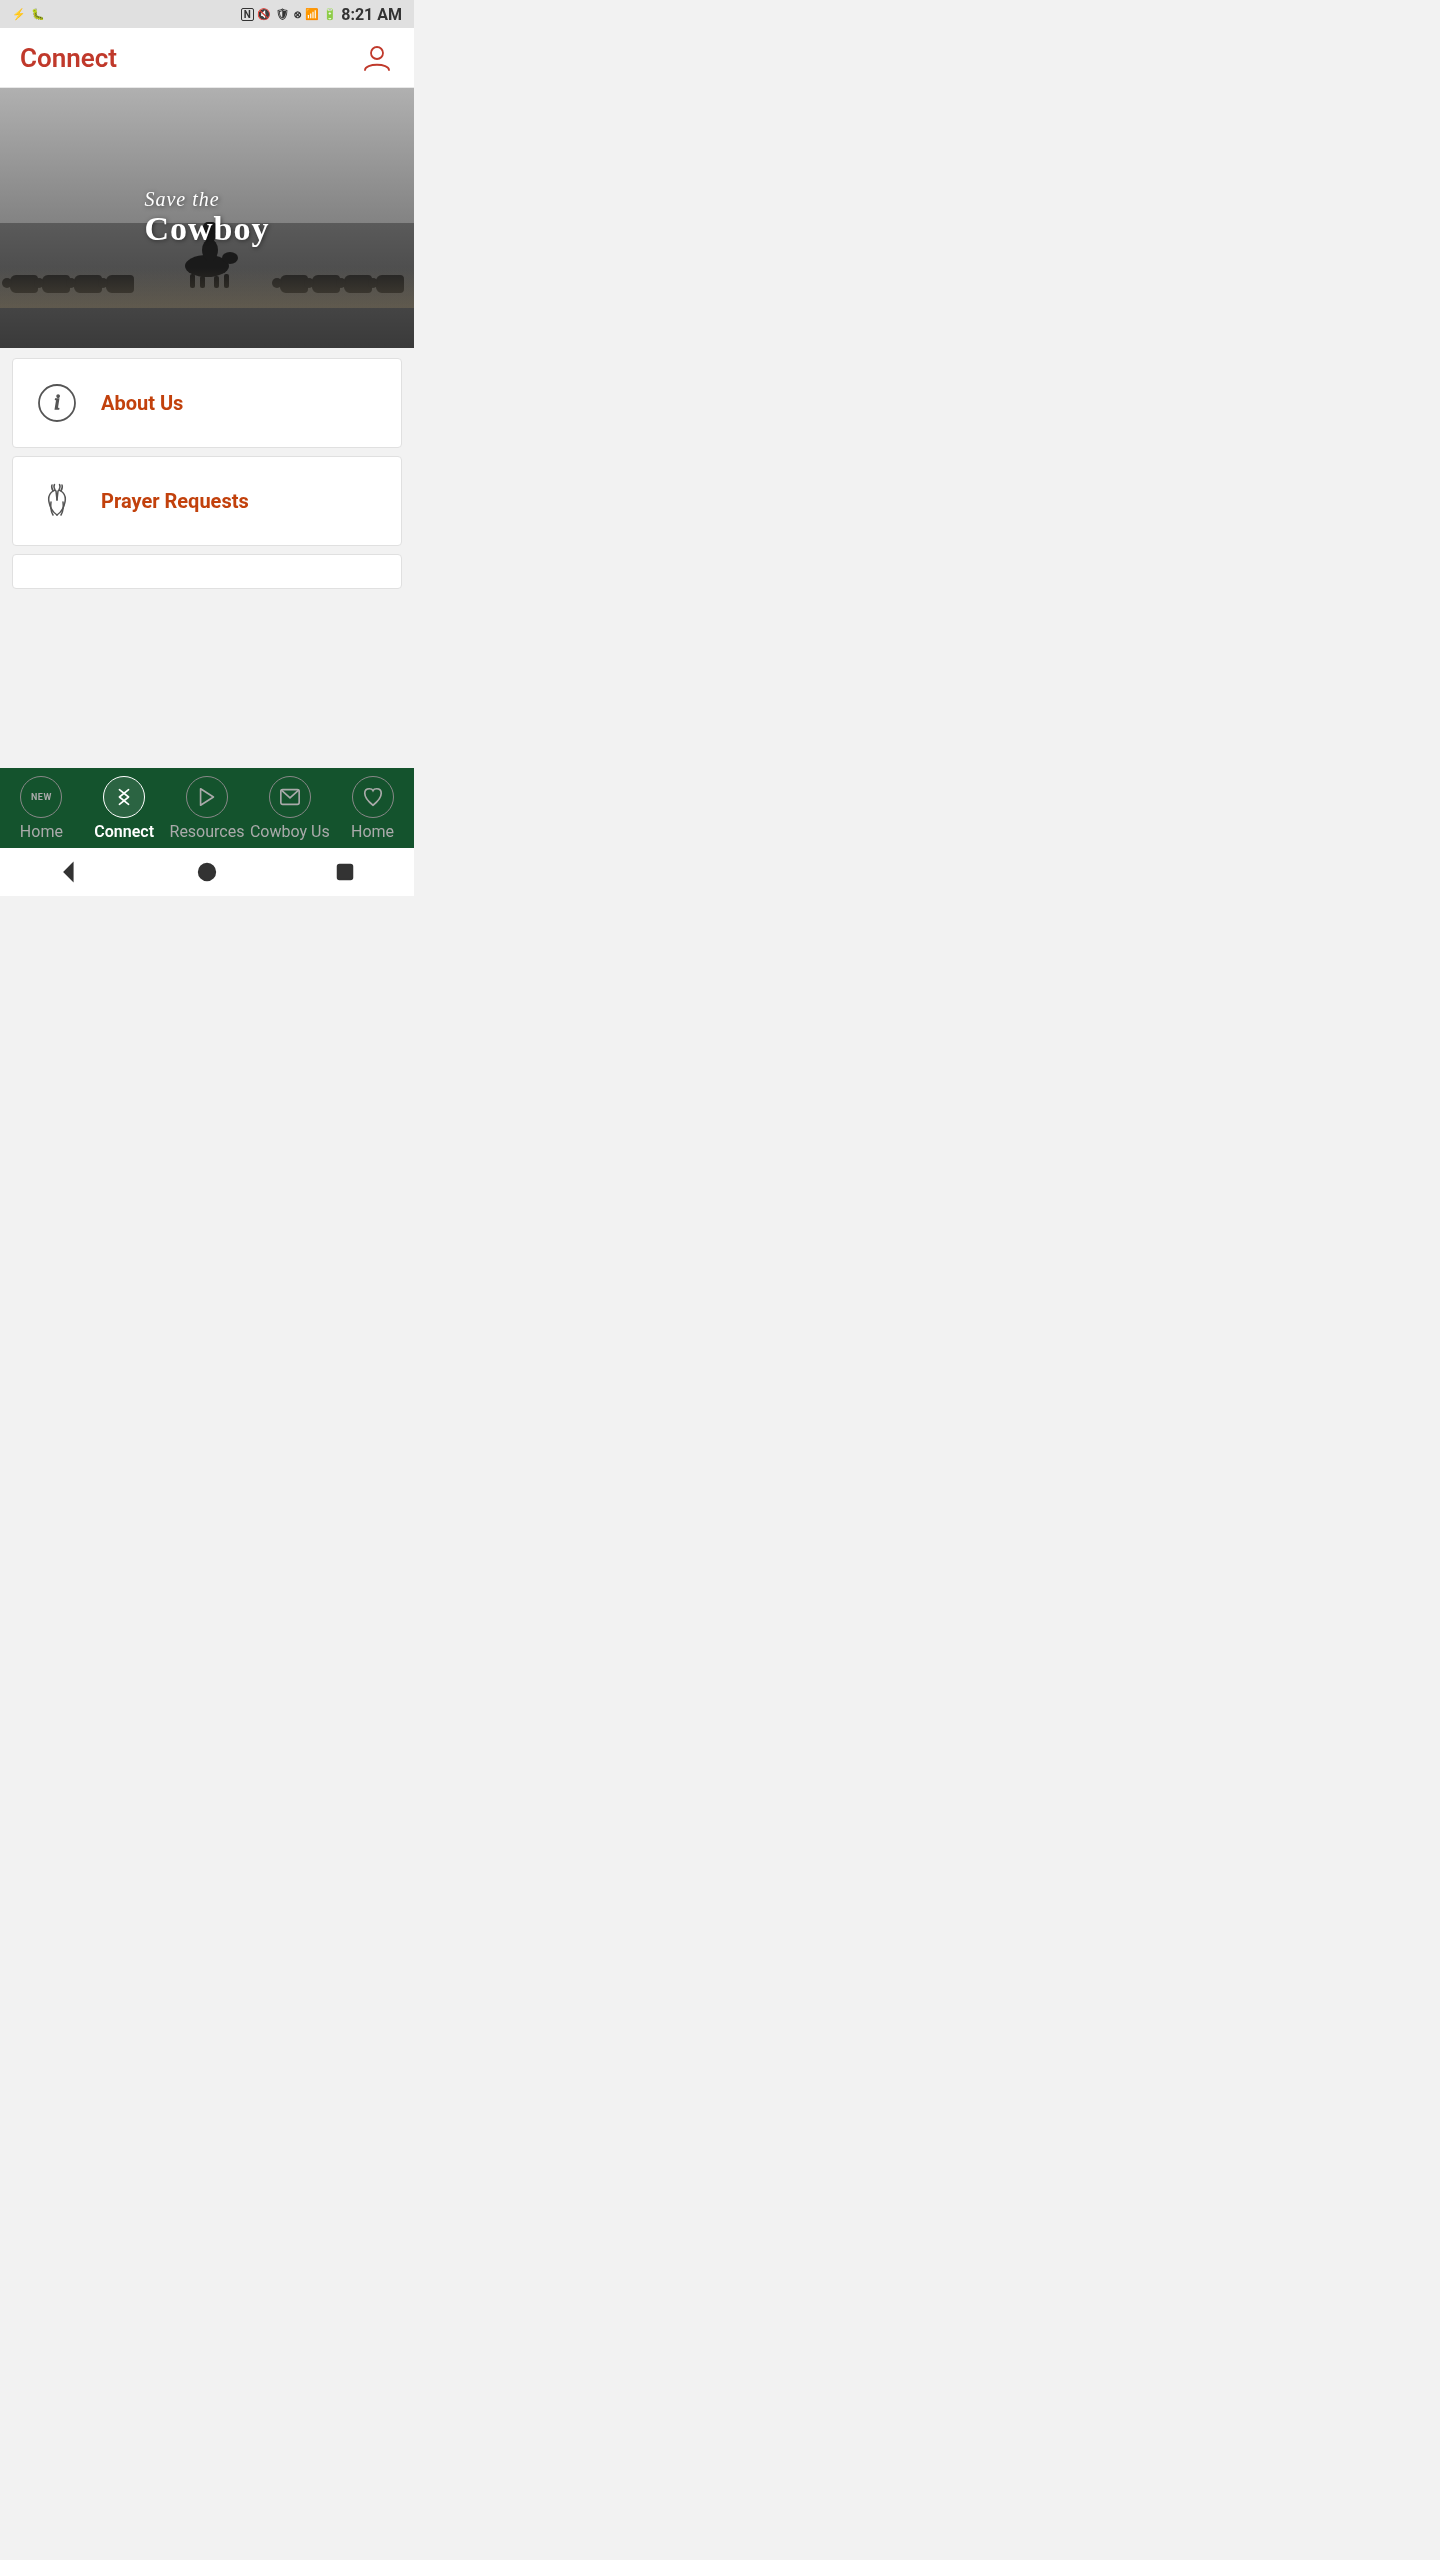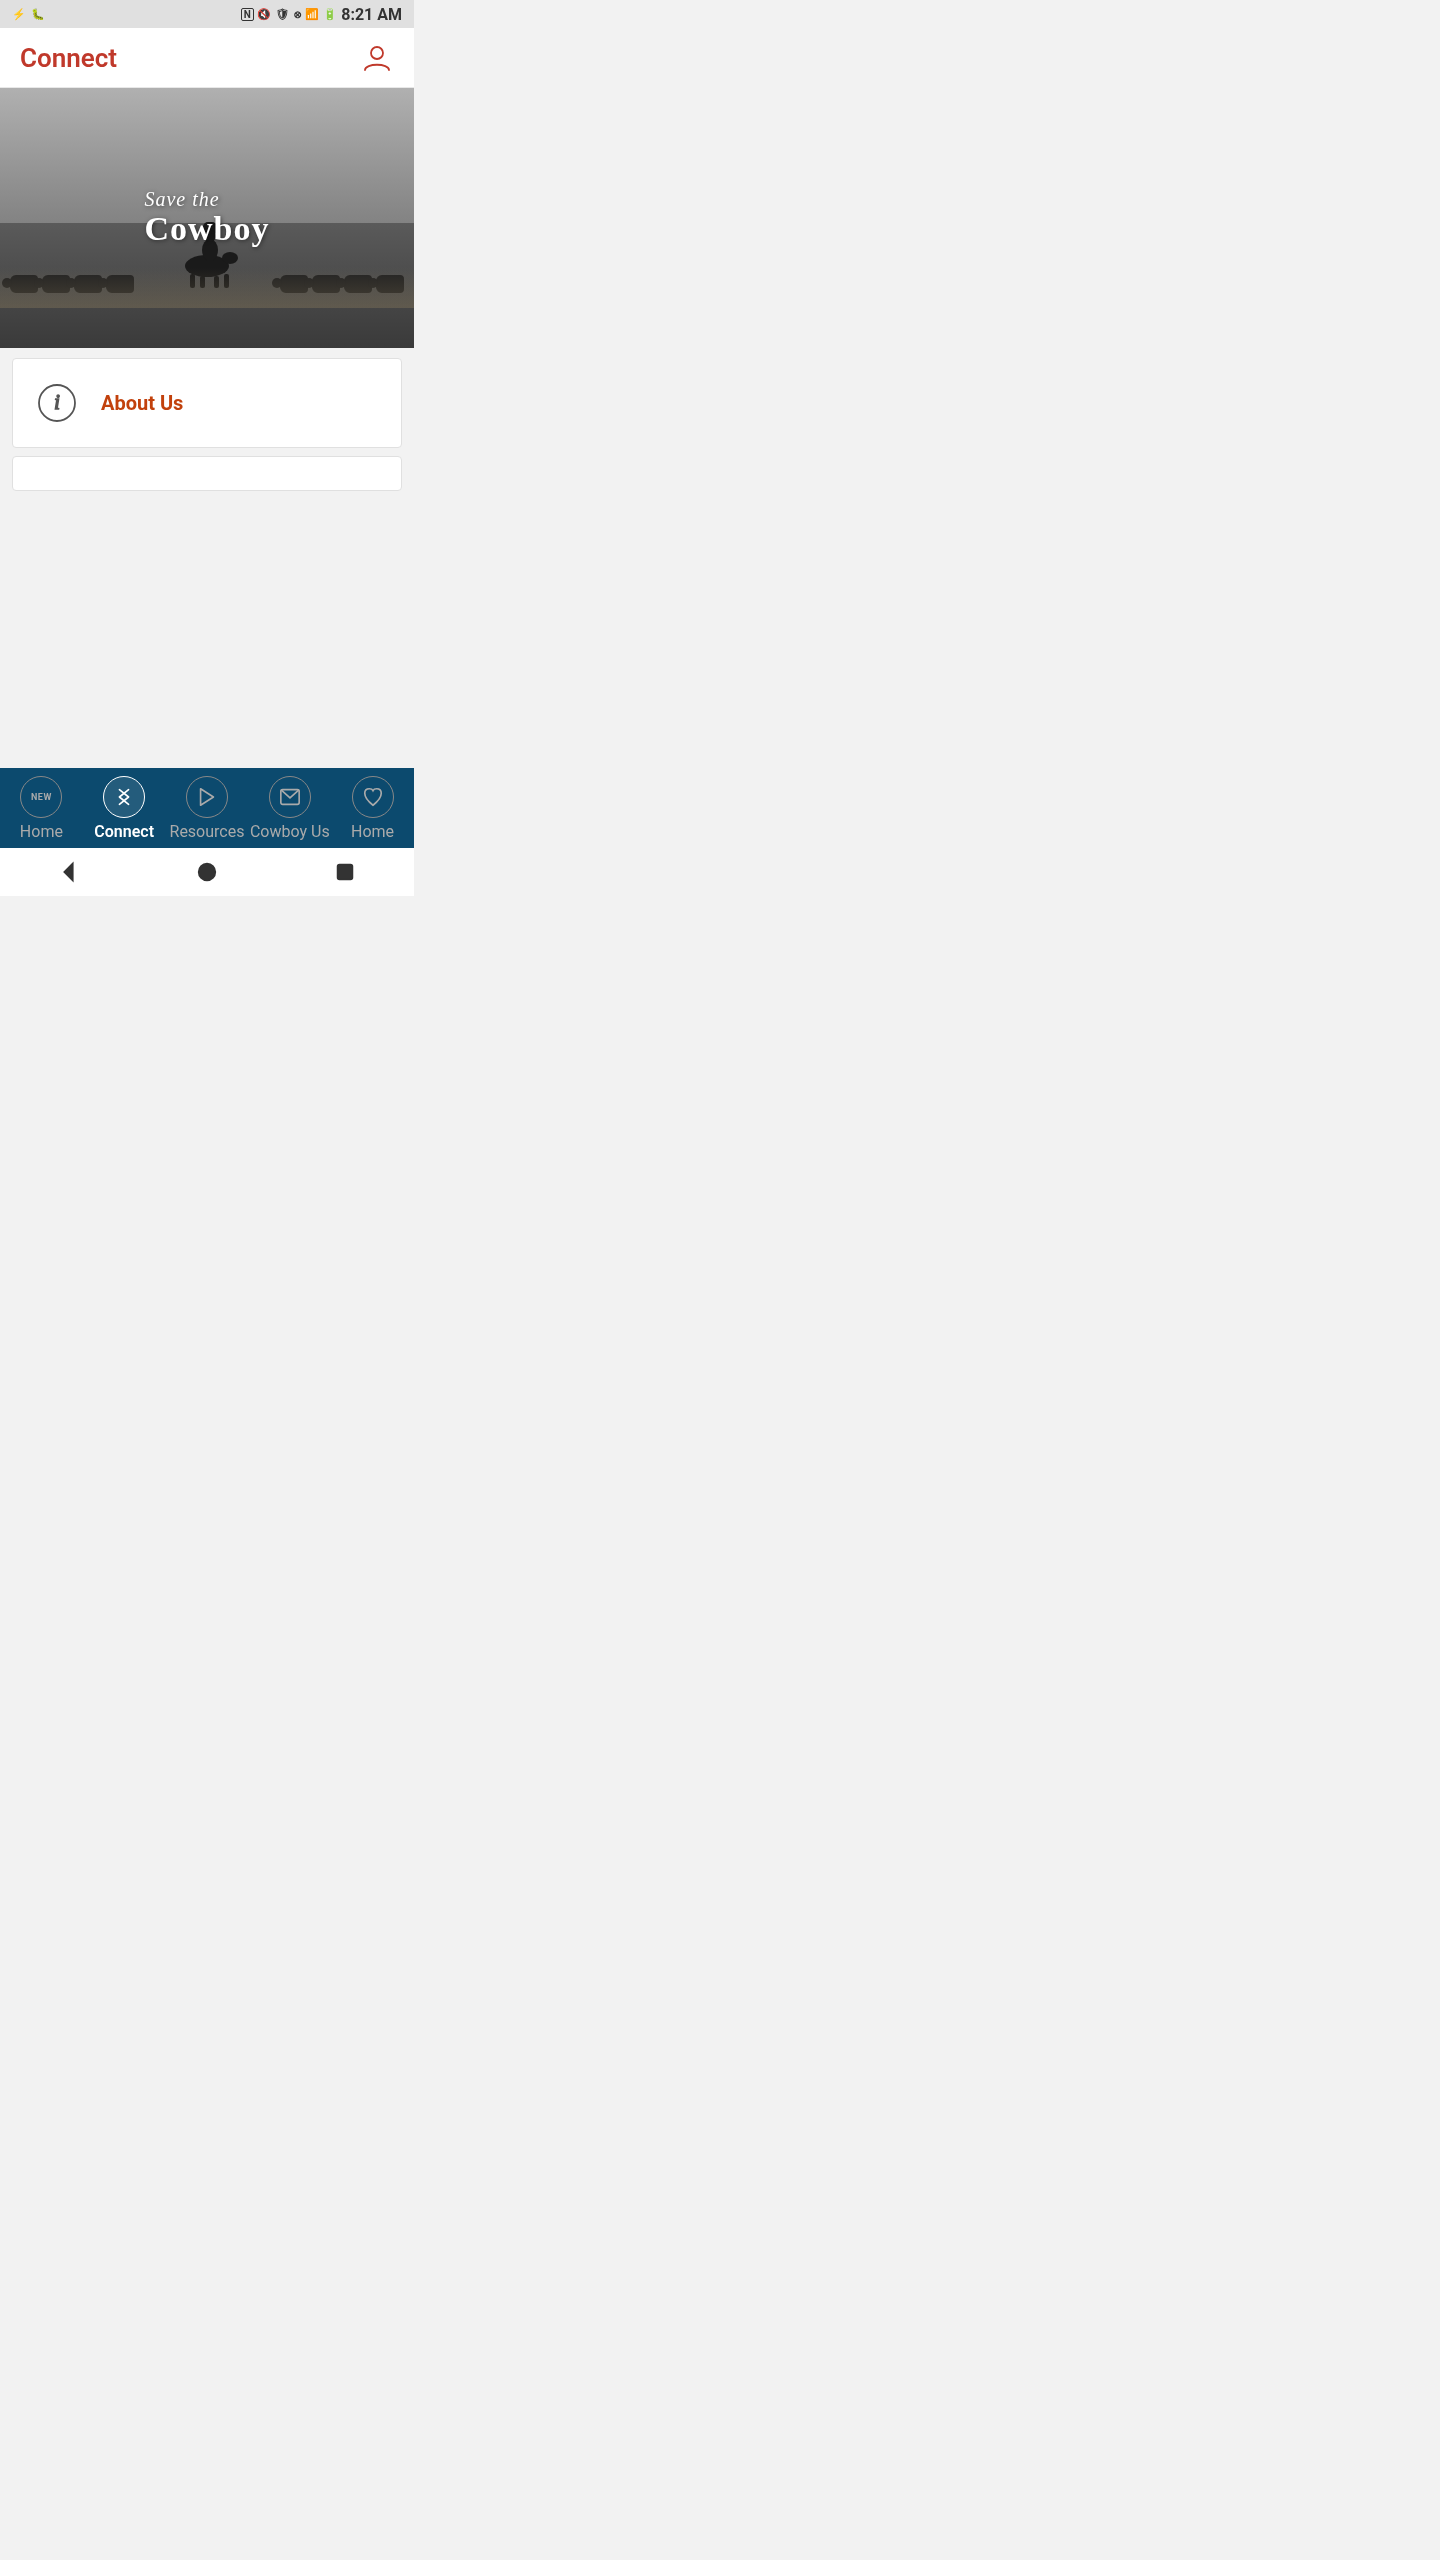--- a/index.html
+++ b/index.html
@@ -200,21 +200,21 @@
       stroke-width: 1.5;
     }
     .menu-label {
       font-size: 20px;
       font-weight: 700;
       color: #c2410c;
     }
 
     
     .bottom-nav {
-      background: #0c4a6e;
+      background: #14532d;
       height: 80px;
       display: flex;
       align-items: stretch;
     }
     .nav-item {
       flex: 1;
       display: flex;
       flex-direction: column;
       align-items: center;
       justify-content: center;
@@ -373,20 +373,40 @@
   <div class="menu-item">
     <div class="menu-icon">
       <svg viewBox="0 0 42 42">
         <circle cx="21" cy="21" r="18" stroke="#555" stroke-width="1.8" fill="none"></circle>
         <text x="21" y="27" text-anchor="middle" font-size="20" fill="#555" font-family="Georgia,serif" font-style="italic">i</text>
       </svg>
     </div>
     <span class="menu-label">About Us</span>
   </div>
 
+  <div class="menu-item">
+    <div class="menu-icon">
+      <svg viewBox="0 0 42 42" stroke="#555" fill="none" stroke-width="1.5" stroke-linecap="round" stroke-linejoin="round">
+
+        <path d="M21 35 C18 33 14 28 13 22 C12 17 14 13 17 11 C18 10 19 10 20 11 L21 20"></path>
+
+        <path d="M21 35 C24 33 28 28 29 22 C30 17 28 13 25 11 C24 10 23 10 22 11 L21 20"></path>
+
+        <path d="M17 11 C16 9 15 7 16 5"></path>
+        <path d="M19 10 C18 8 17.5 6 18.5 4.5"></path>
+
+        <path d="M25 11 C26 9 27 7 26 5"></path>
+        <path d="M23 10 C24 8 24.5 6 23.5 4.5"></path>
+
+        <path d="M15 22 Q14 30 17 35"></path>
+        <path d="M27 22 Q28 30 25 35"></path>
+      </svg>
+    </div>
+    <span class="menu-label">Prayer Requests</span>
+  </div>
 
 
   <div class="menu-item-partial"></div>
 </div>
 
 <div class="bottom-nav">
 
   <div class="nav-item">
     <div class="nav-icon-circle">
       <span class="new-badge" style="font-size:9px;font-weight:700;color:#aaa;letter-spacing:0.5px;">NEW</span>

